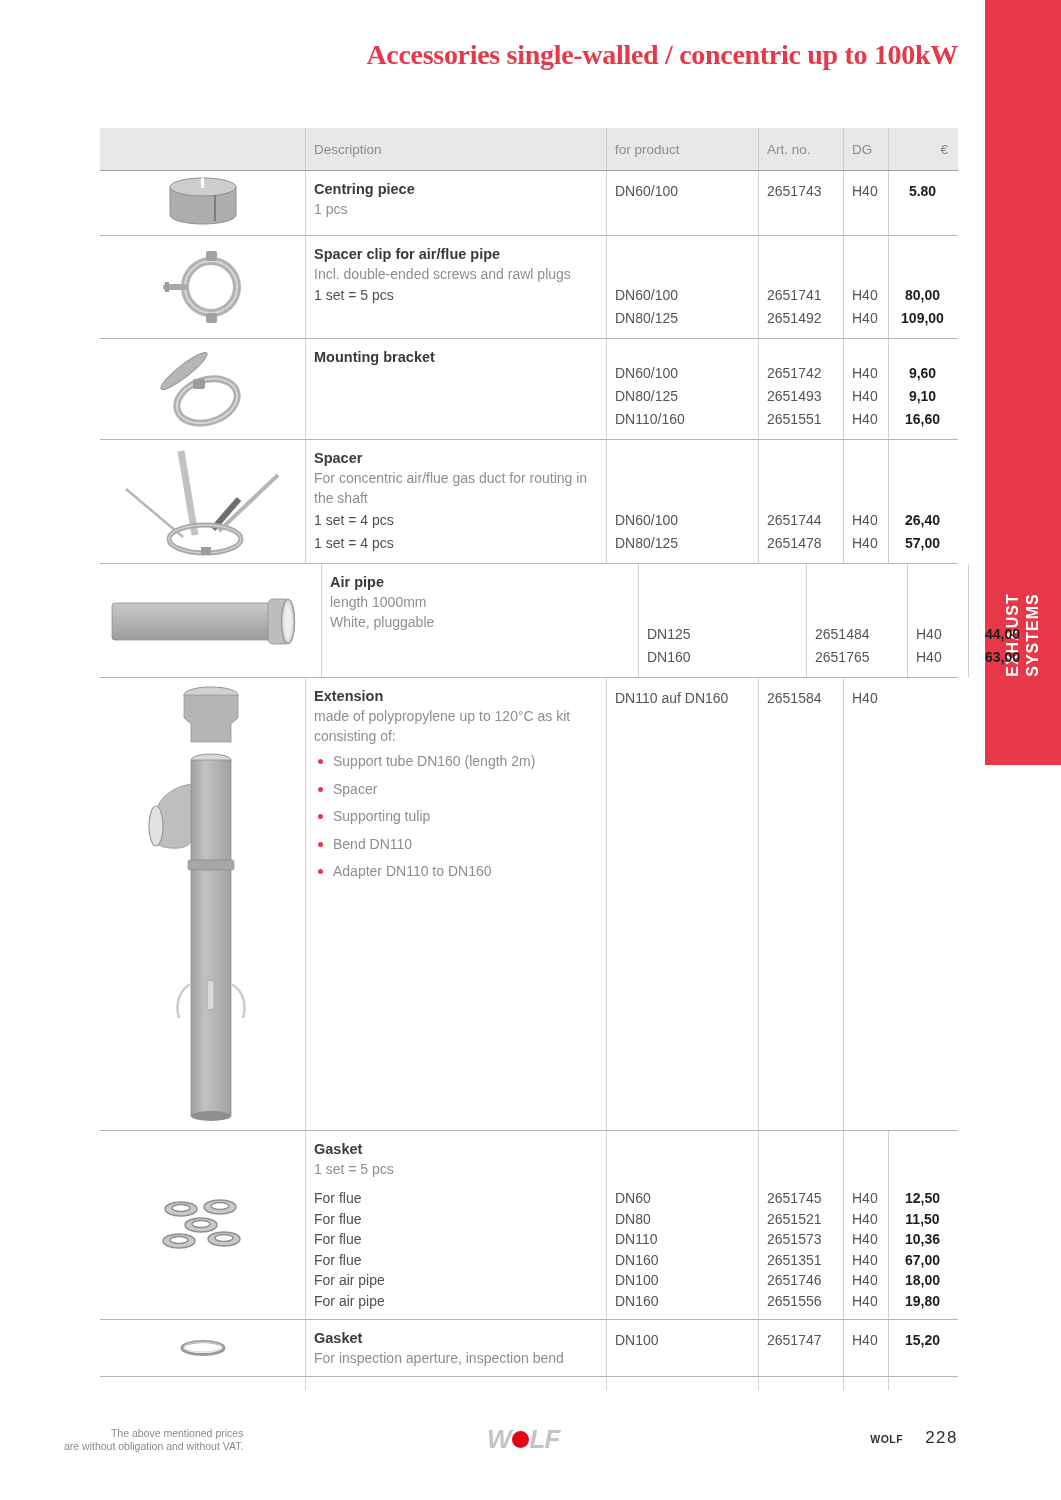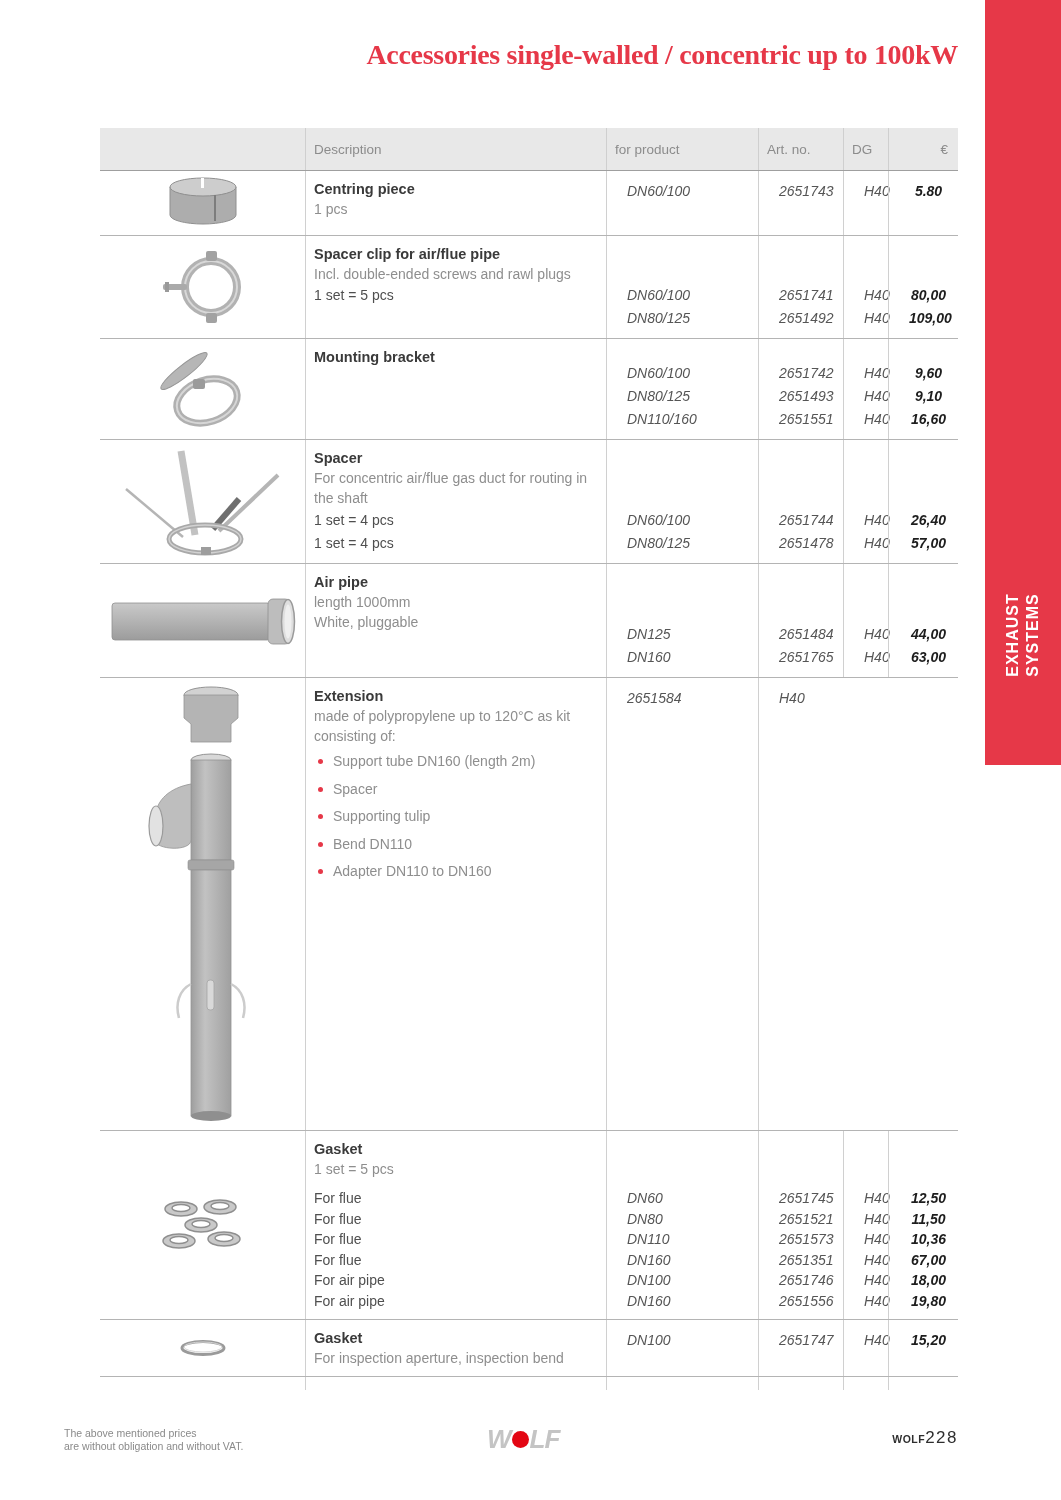--- a/index.html
+++ b/index.html
@@ -27,39 +27,39 @@
   .cell { min-width:0; }
   .desc-cell, .val-cell { border-left:1px solid #d0d0d0; }
   .img-cell { display:flex; align-items:center; justify-content:center; overflow:hidden; }
   .desc-cell { display:flex; flex-direction:column; padding:9px 10px 8px 8px; }
   .desc-title { font-weight:bold; color:#3a3a3a; font-size:14.5px; line-height:19px; }
   .desc-line { color:#8e8e8e; font-size:14px; line-height:20px; }
   .desc-labels { margin-top:auto; }
   .label-line { color:#4f4f4f; font-size:14px; line-height:23px; }
   .row.tight .label-line, .row.tight .val-line { line-height:20.5px; }
 
-  .val-cell { display:flex; flex-direction:column; padding:9px 8px 8px 20px;font-style:italic; }
+  .val-cell { display:flex; flex-direction:column; padding:9px 8px 8px 8px; }
   .stack.bottom { margin-top:auto; }
   .val-line { font-size:14px; line-height:23px; color:#555; white-space:nowrap; }
   .price-cell { text-align:center; padding-right:10px; }
   .price-cell .val-line { font-weight:bold; color:#1d1d1d; }
 
   .bullet-head { color:#8e8e8e; font-size:14px; line-height:20px; margin-top:0; }
   .bullets { list-style:none; margin-top:7px; }
   .bullets li { display:flex; color:#8e8e8e; font-size:14px; line-height:17.5px; margin-bottom:10px; }
   .bullets .dot { flex:none; width:5px; height:5px; border-radius:50%; background:var(--accent); margin:6px 10px 0 4px; }
 
   .stub-row { height:13px; }
   .stub-row .scell + .scell { border-left:1px solid #d0d0d0; }
 
   
-  .footer-note { position:absolute; left:64px; top:1427px; color:#8a8a8a; font-size:10.5px; line-height:13px; }
+  .footer-note { position:absolute; left:64px; top:1427px; color:#8a8a8a; font-size:10.5px; line-height:13px;text-align:right; }
   .logo { position:absolute; left:487px; top:1424px; display:flex; align-items:center; font-style:italic; font-weight:bold; font-size:26px; color:#c4c4c4; letter-spacing:-1px; }
   .logo-dot { width:17px; height:17px; background:var(--logo-red); border-radius:50%; margin:0 1px; }
-  .page-ref { position:absolute; right:103px; top:1428px; display:flex; align-items:baseline; }
+  .page-ref { position:absolute; right:103px; top:1428px; display:flex; align-items:baseline; gap:22px; }
   .brand { font-size:10.5px; font-weight:bold; color:#2e2e2e; letter-spacing:0.5px; }
   .page-num { font-size:17px; color:#2e2e2e; letter-spacing:1.5px; }
 </style>
 </head>
 <body>
 
 <div class="page">
 
   <div class="side-band">
     <div class="side-text-wrap">
@@ -241,21 +241,21 @@
               <div class="val-line">H40</div>
             </div>
           </div>
           <div class="cell val-cell price-cell">
             <div class="stack bottom">
               <div class="val-line">26,40</div>
               <div class="val-line">57,00</div>
             </div>
           </div>
         </div>
-        <div class="row" style="min-height: 114px;">
+        <div class="row" style="min-height: 114px; gap: 16px;">
           <div class="cell img-cell">
             <svg width="186" height="52" viewBox="0 0 186 52">
 <defs>
 <linearGradient id="pg" x1="0" y1="0" x2="0" y2="1">
 <stop offset="0" stop-color="#c9c9c9"></stop>
                   <stop offset="0.5" stop-color="#b3b3b3"></stop>
                   <stop offset="1" stop-color="#9c9c9c"></stop>
 </linearGradient>
 </defs>
 <rect x="2" y="8" width="158" height="37" rx="3" fill="url(#pg)" stroke="#8f8f8f" stroke-width="0.8"></rect>
@@ -340,20 +340,25 @@
                 <span>Bend DN110</span>
               </li>
               <li>
                 <span class="dot"></span>
                 <span>Adapter DN110 to DN160</span>
               </li>
             </ul>
           </div>
           <div class="cell val-cell ">
             <div class="stack top">
+              <div class="val-line">DN110 auf DN160</div>
+            </div>
+          </div>
+          <div class="cell val-cell ">
+            <div class="stack top">
               <div class="val-line">2651584</div>
             </div>
           </div>
           <div class="cell val-cell ">
             <div class="stack top">
               <div class="val-line">H40</div>
             </div>
           </div>
         </div>
         <div class="row tight" style="min-height: 189px;">

